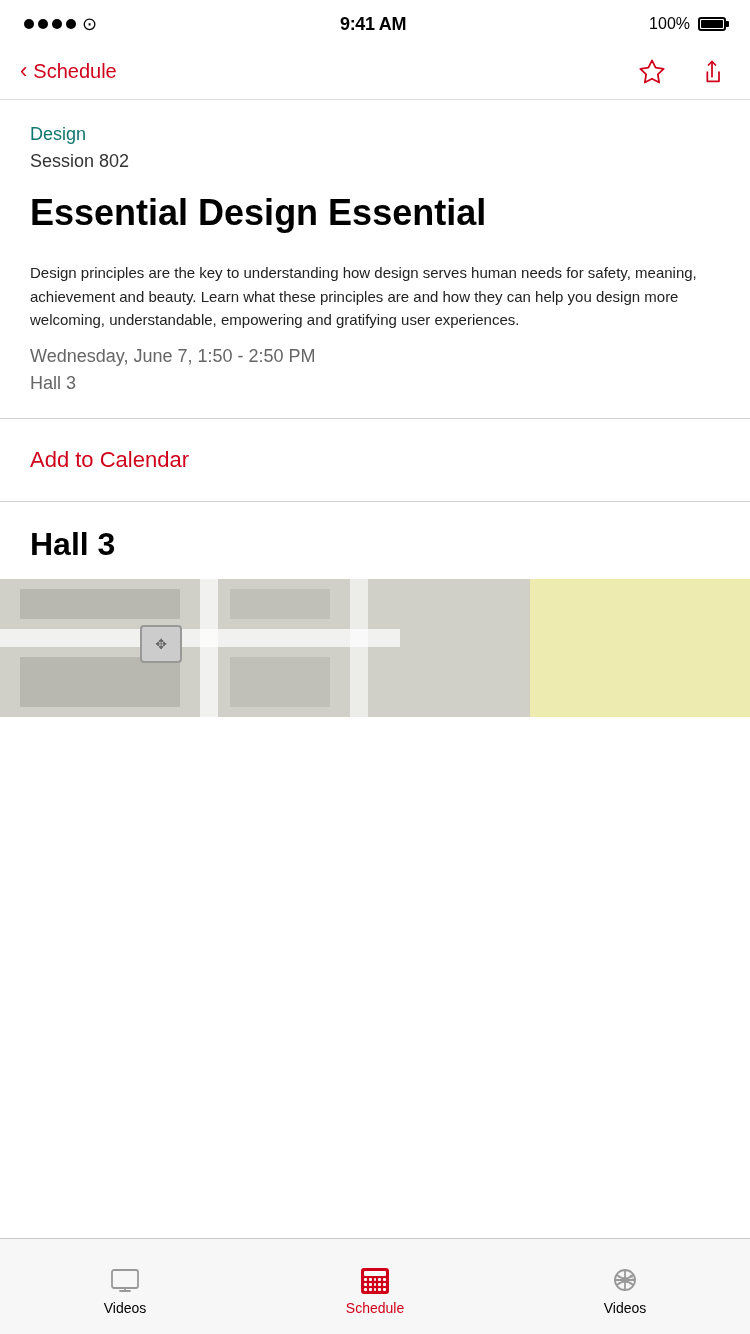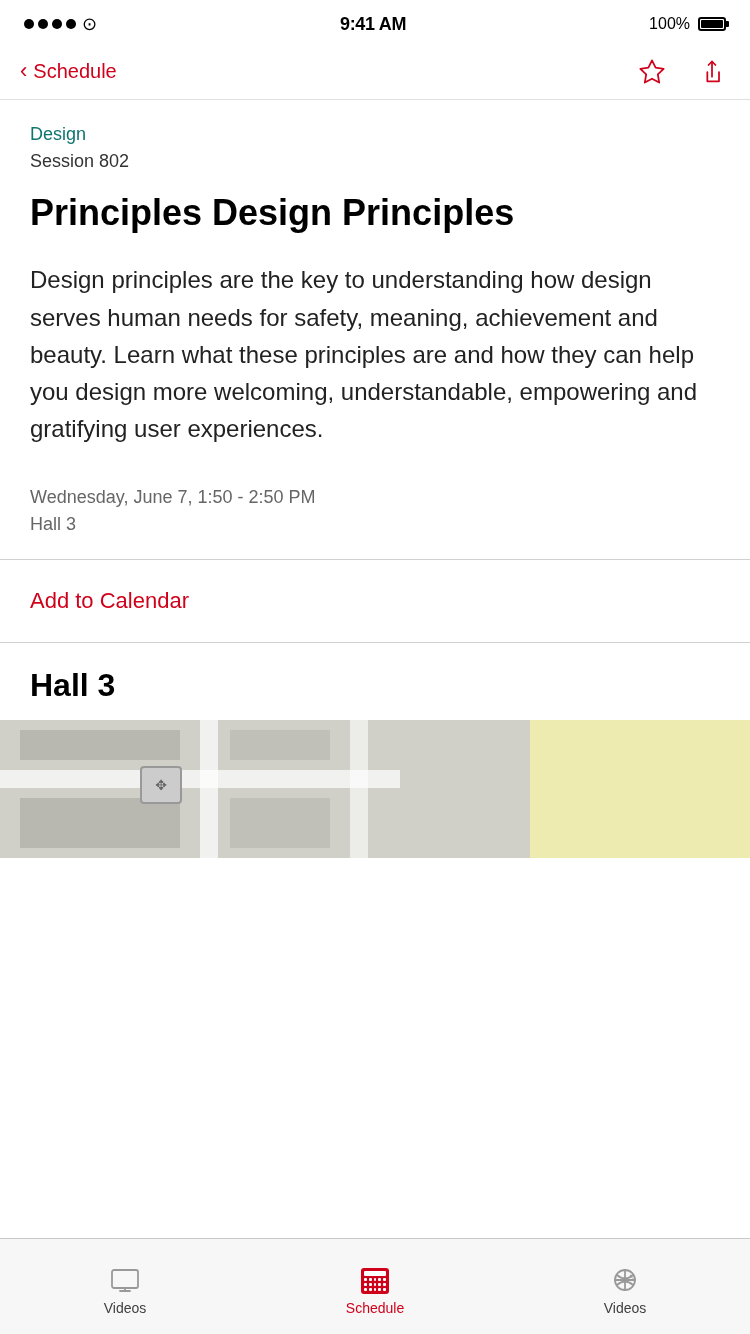--- a/index.html
+++ b/index.html
@@ -141,24 +141,24 @@
       margin-bottom: 20px;
     }
     .session-title {
       font-size: 36px;
       font-weight: 700;
       color: #000;
       line-height: 1.15;
       margin-bottom: 28px;
     }
     .session-description {
-      font-size: 24px;
+      font-size: 15px;
       color: #222;
       line-height: 1.55;
-      margin-bottom: 40px;
+      margin-bottom: 15px;
     }
     .session-meta {
       margin-bottom: 24px;
     }
     .session-datetime {
       font-size: 18px;
       color: #666;
       margin-bottom: 6px;
     }
     .session-location {
@@ -224,21 +224,21 @@
       width: 36px; height: 30px;
       display: flex;
       align-items: center;
       justify-content: center;
     }
     .tab-icon svg {
       width: 30px; height: 26px;
     }
     .tab-label {
       font-size: 14px;
-      color: #404040;
+      color: #000000;
     }
     .tab-item.active .tab-label {
       color: #d0021b;
     }
     .schedule-grid-icon {
       width: 28px;
       height: 26px;
       display: grid;
       grid-template-columns: repeat(5, 1fr);
       grid-template-rows: repeat(4, 1fr);
@@ -307,21 +307,21 @@
         <polyline points="12,3 12,16" stroke="#d0021b" stroke-width="1.5" stroke-linecap="round"></polyline>
         <polyline points="9,6 12,3 15,6" stroke="#d0021b" fill="none" stroke-width="1.5" stroke-linecap="round" stroke-linejoin="round"></polyline>
       </svg>
     </button>
   </div>
 </div>
 
 <div class="content">
   <div class="category-label">Design</div>
   <div class="session-number">Session 802</div>
-  <h1 class="session-title">Principles Design Principles</h1>
+  <h1 class="session-title">Essential Design Essential</h1>
   <p class="session-description">Design principles are the key to understanding how design serves human needs for safety, meaning, achievement and beauty. Learn what these principles are and how they can help you design more welcoming, understandable, empowering and gratifying user experiences.</p>
   <div class="session-meta">
     <div class="session-datetime">Wednesday, June 7, 1:50 - 2:50 PM</div>
     <div class="session-location">Hall 3</div>
   </div>
 </div>
 
 <div class="divider"></div>
 
 <div class="add-to-calendar-row">

